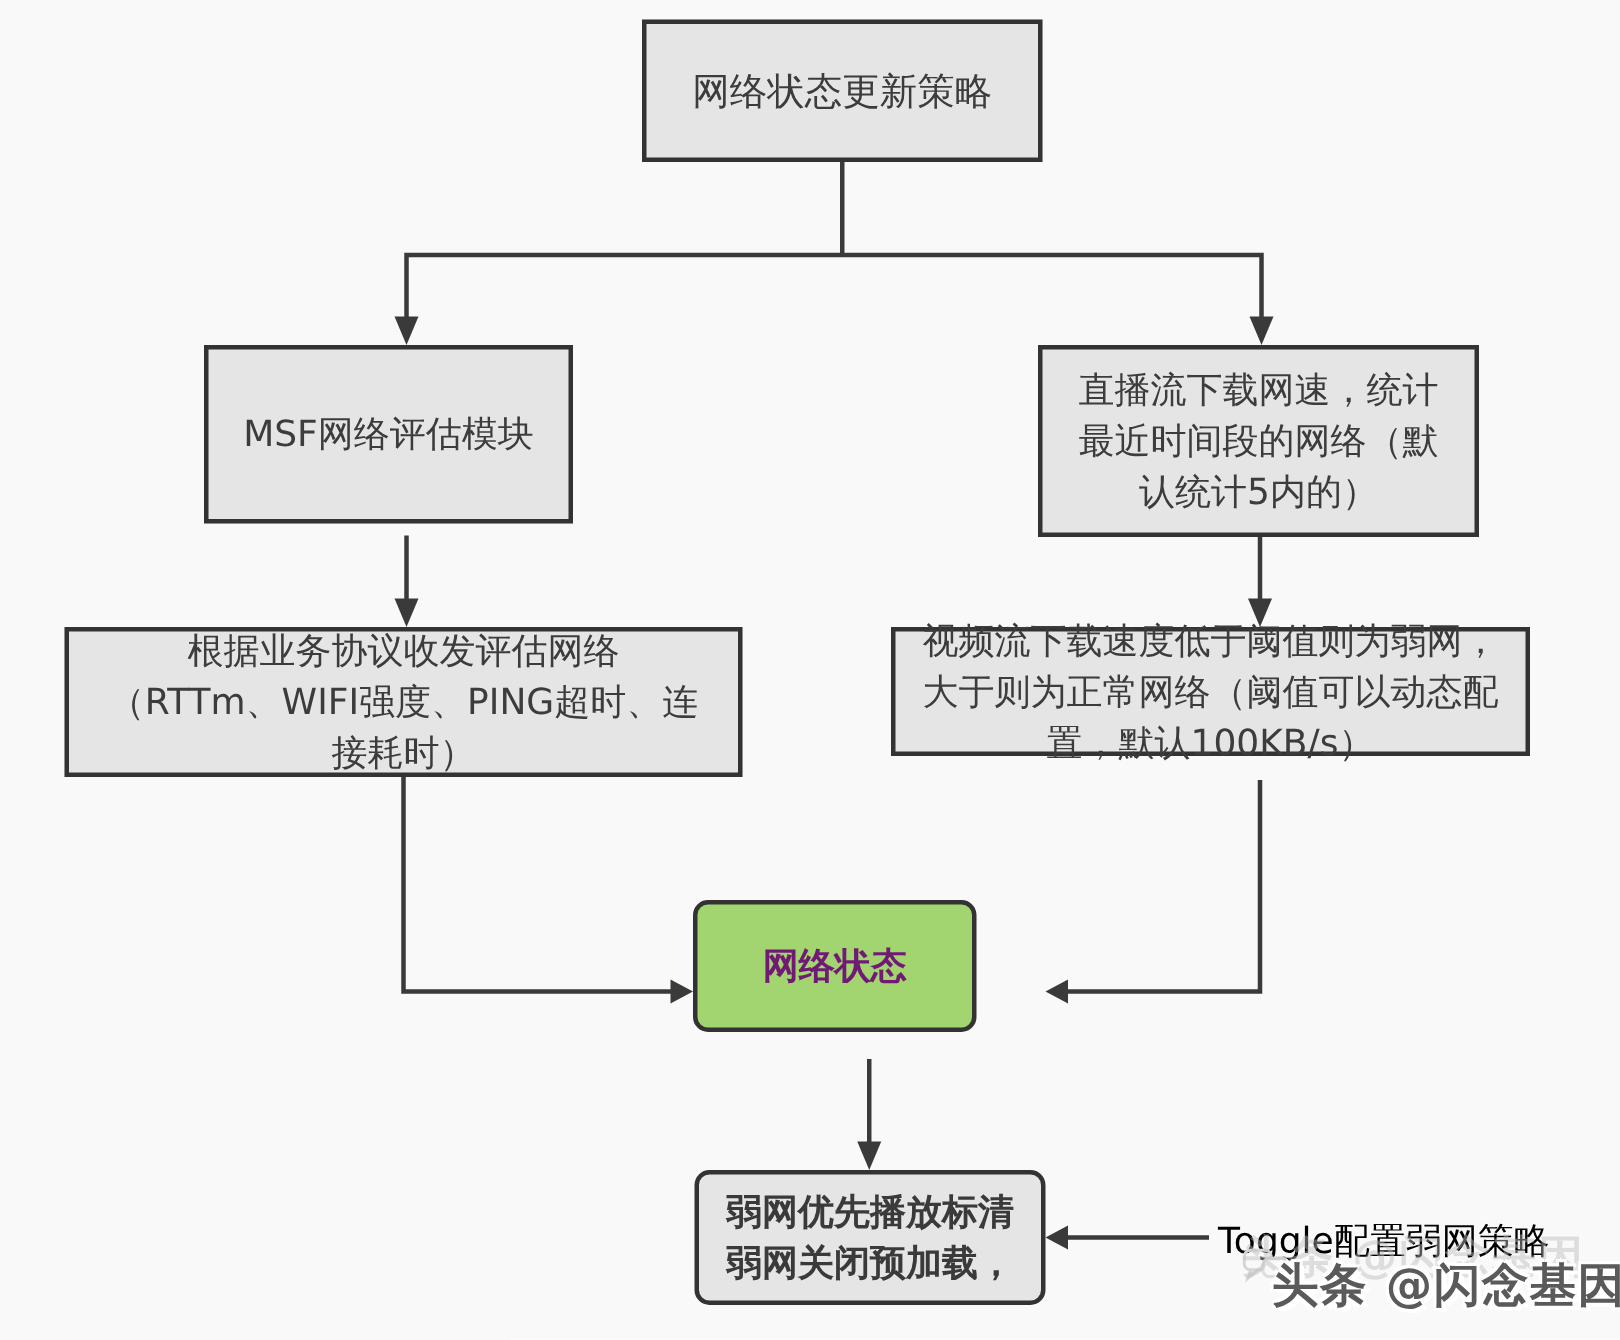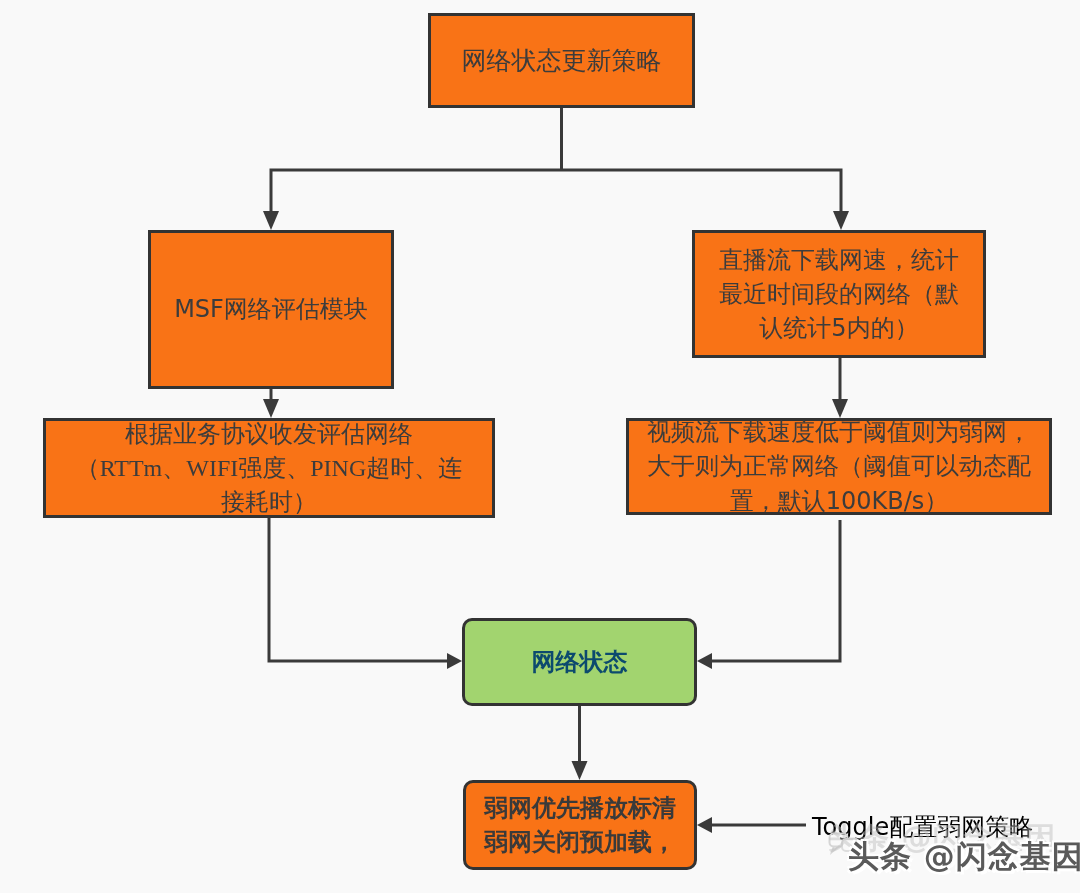--- a/index.html
+++ b/index.html
@@ -13,36 +13,36 @@
     background:#f9f9f9;
     overflow:hidden;
   }
   .connectors{
     position:absolute;left:0;top:0;width:1080px;height:893px;
     pointer-events:none;
   }
   .node{
     position:absolute;
     box-sizing:border-box;
-    background:#f97316;
+    background:#e5e5e5;
     border:3px solid #333333;
     color:#3c3c3c;
     display:flex;flex-direction:column;
     align-items:center;justify-content:center;
     text-align:center;
     font-size:24px;line-height:1.42;
   }
   .node-root   {left:428px;top:13px;width:267px;height:95px;font-size:25px;}
-  .node-msf    {left:148px;top:230px;width:246px;height:159px;padding:0 2px;}
+  .node-msf    {left:136px;top:230px;width:246px;height:119px;padding:0 2px;}
   .node-live   {left:692px;top:230px;width:294px;height:128px;padding:0 17px;text-align:center;}
-  .node-protocol{left:43px;top:418px;width:452px;height:100px;padding:0 25px;font-family:Liberation Serif, serif;}
-  .node-threshold{left:626px;top:418px;width:426px;height:97px;padding:0 15px;}
+  .node-protocol{left:43px;top:418px;width:452px;height:100px;padding:0 25px;}
+  .node-threshold{left:594px;top:418px;width:426px;height:86px;padding:0 15px;}
   .node-status {
-    left:462px;top:618px;width:235px;height:88px;
-    background:#a2d46f;border-radius:10px;font-weight:bold;color:#0c4a6e;
+    left:462px;top:600px;width:189px;height:88px;
+    background:#a2d46f;border-radius:10px;font-weight:bold;color:#701a75;
   }
   .node-action {
     left:463px;top:780px;width:234px;height:90px;
     border-radius:10px;font-weight:bold;padding:0 14px;color:#3a3a3a;
   }
   .annotation-toggle{
     position:absolute;left:812px;top:811px;
     font-size:24px;color:#000000;white-space:nowrap;
   }
   .watermark-ghost{

